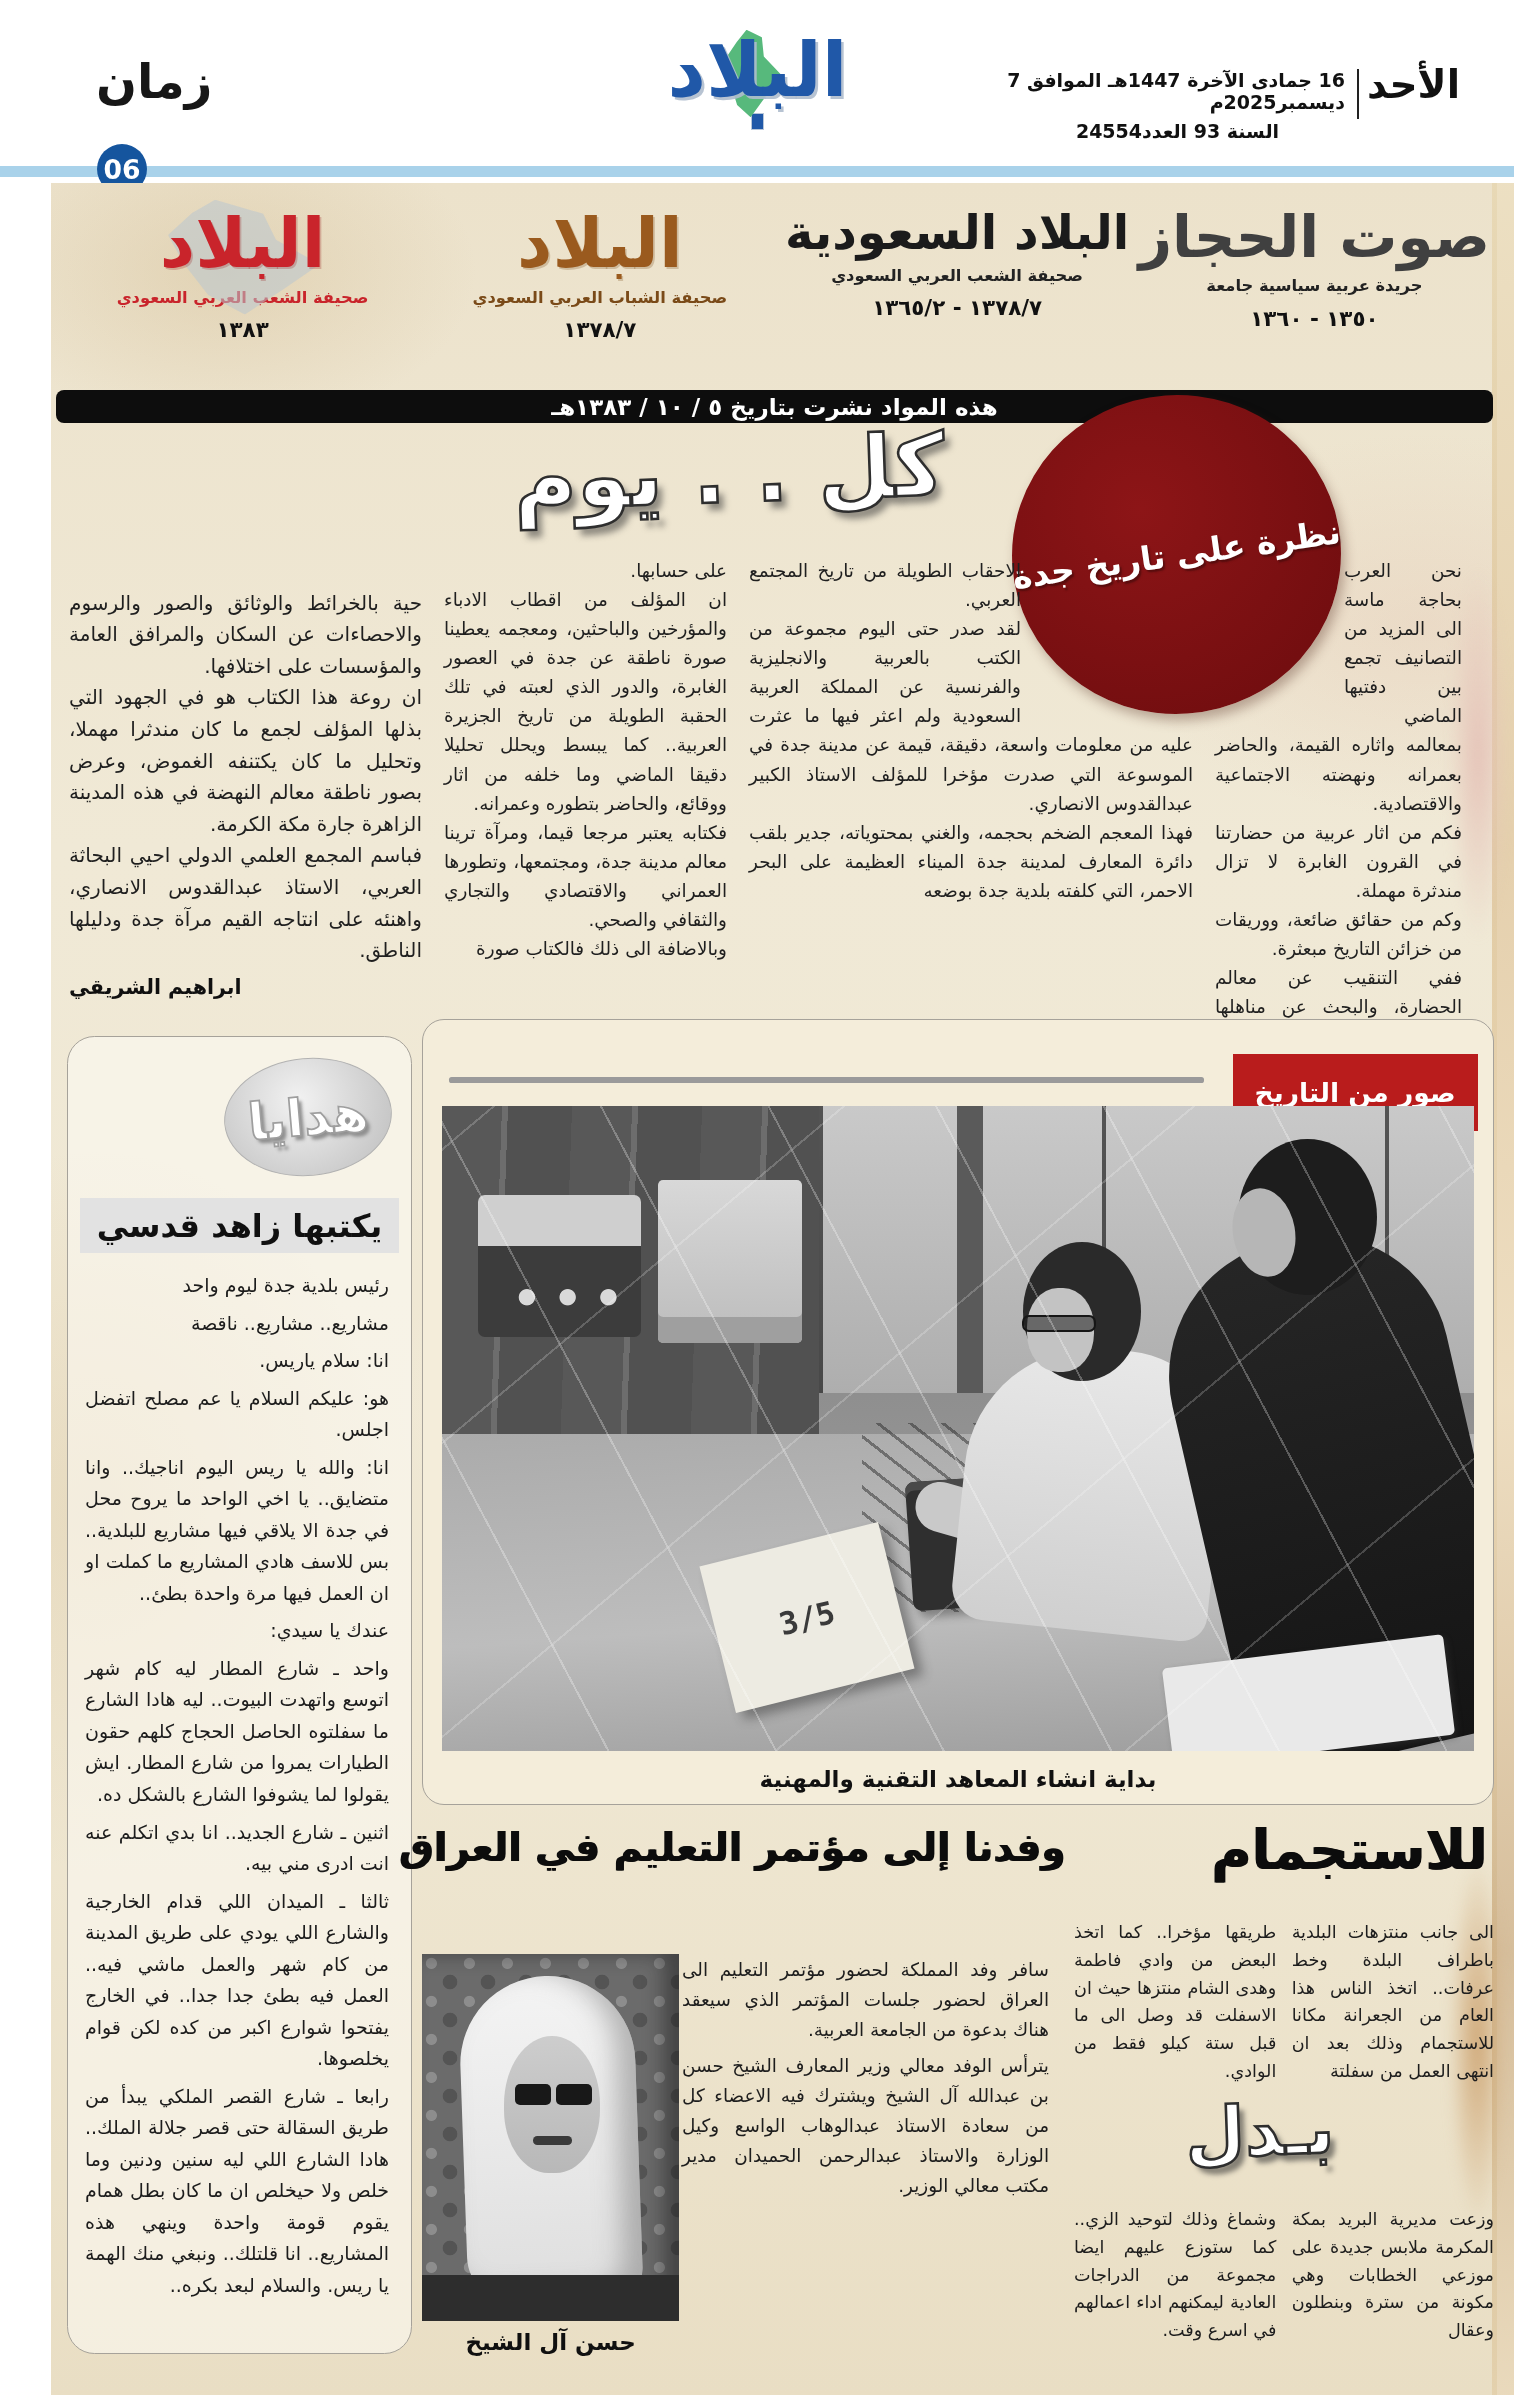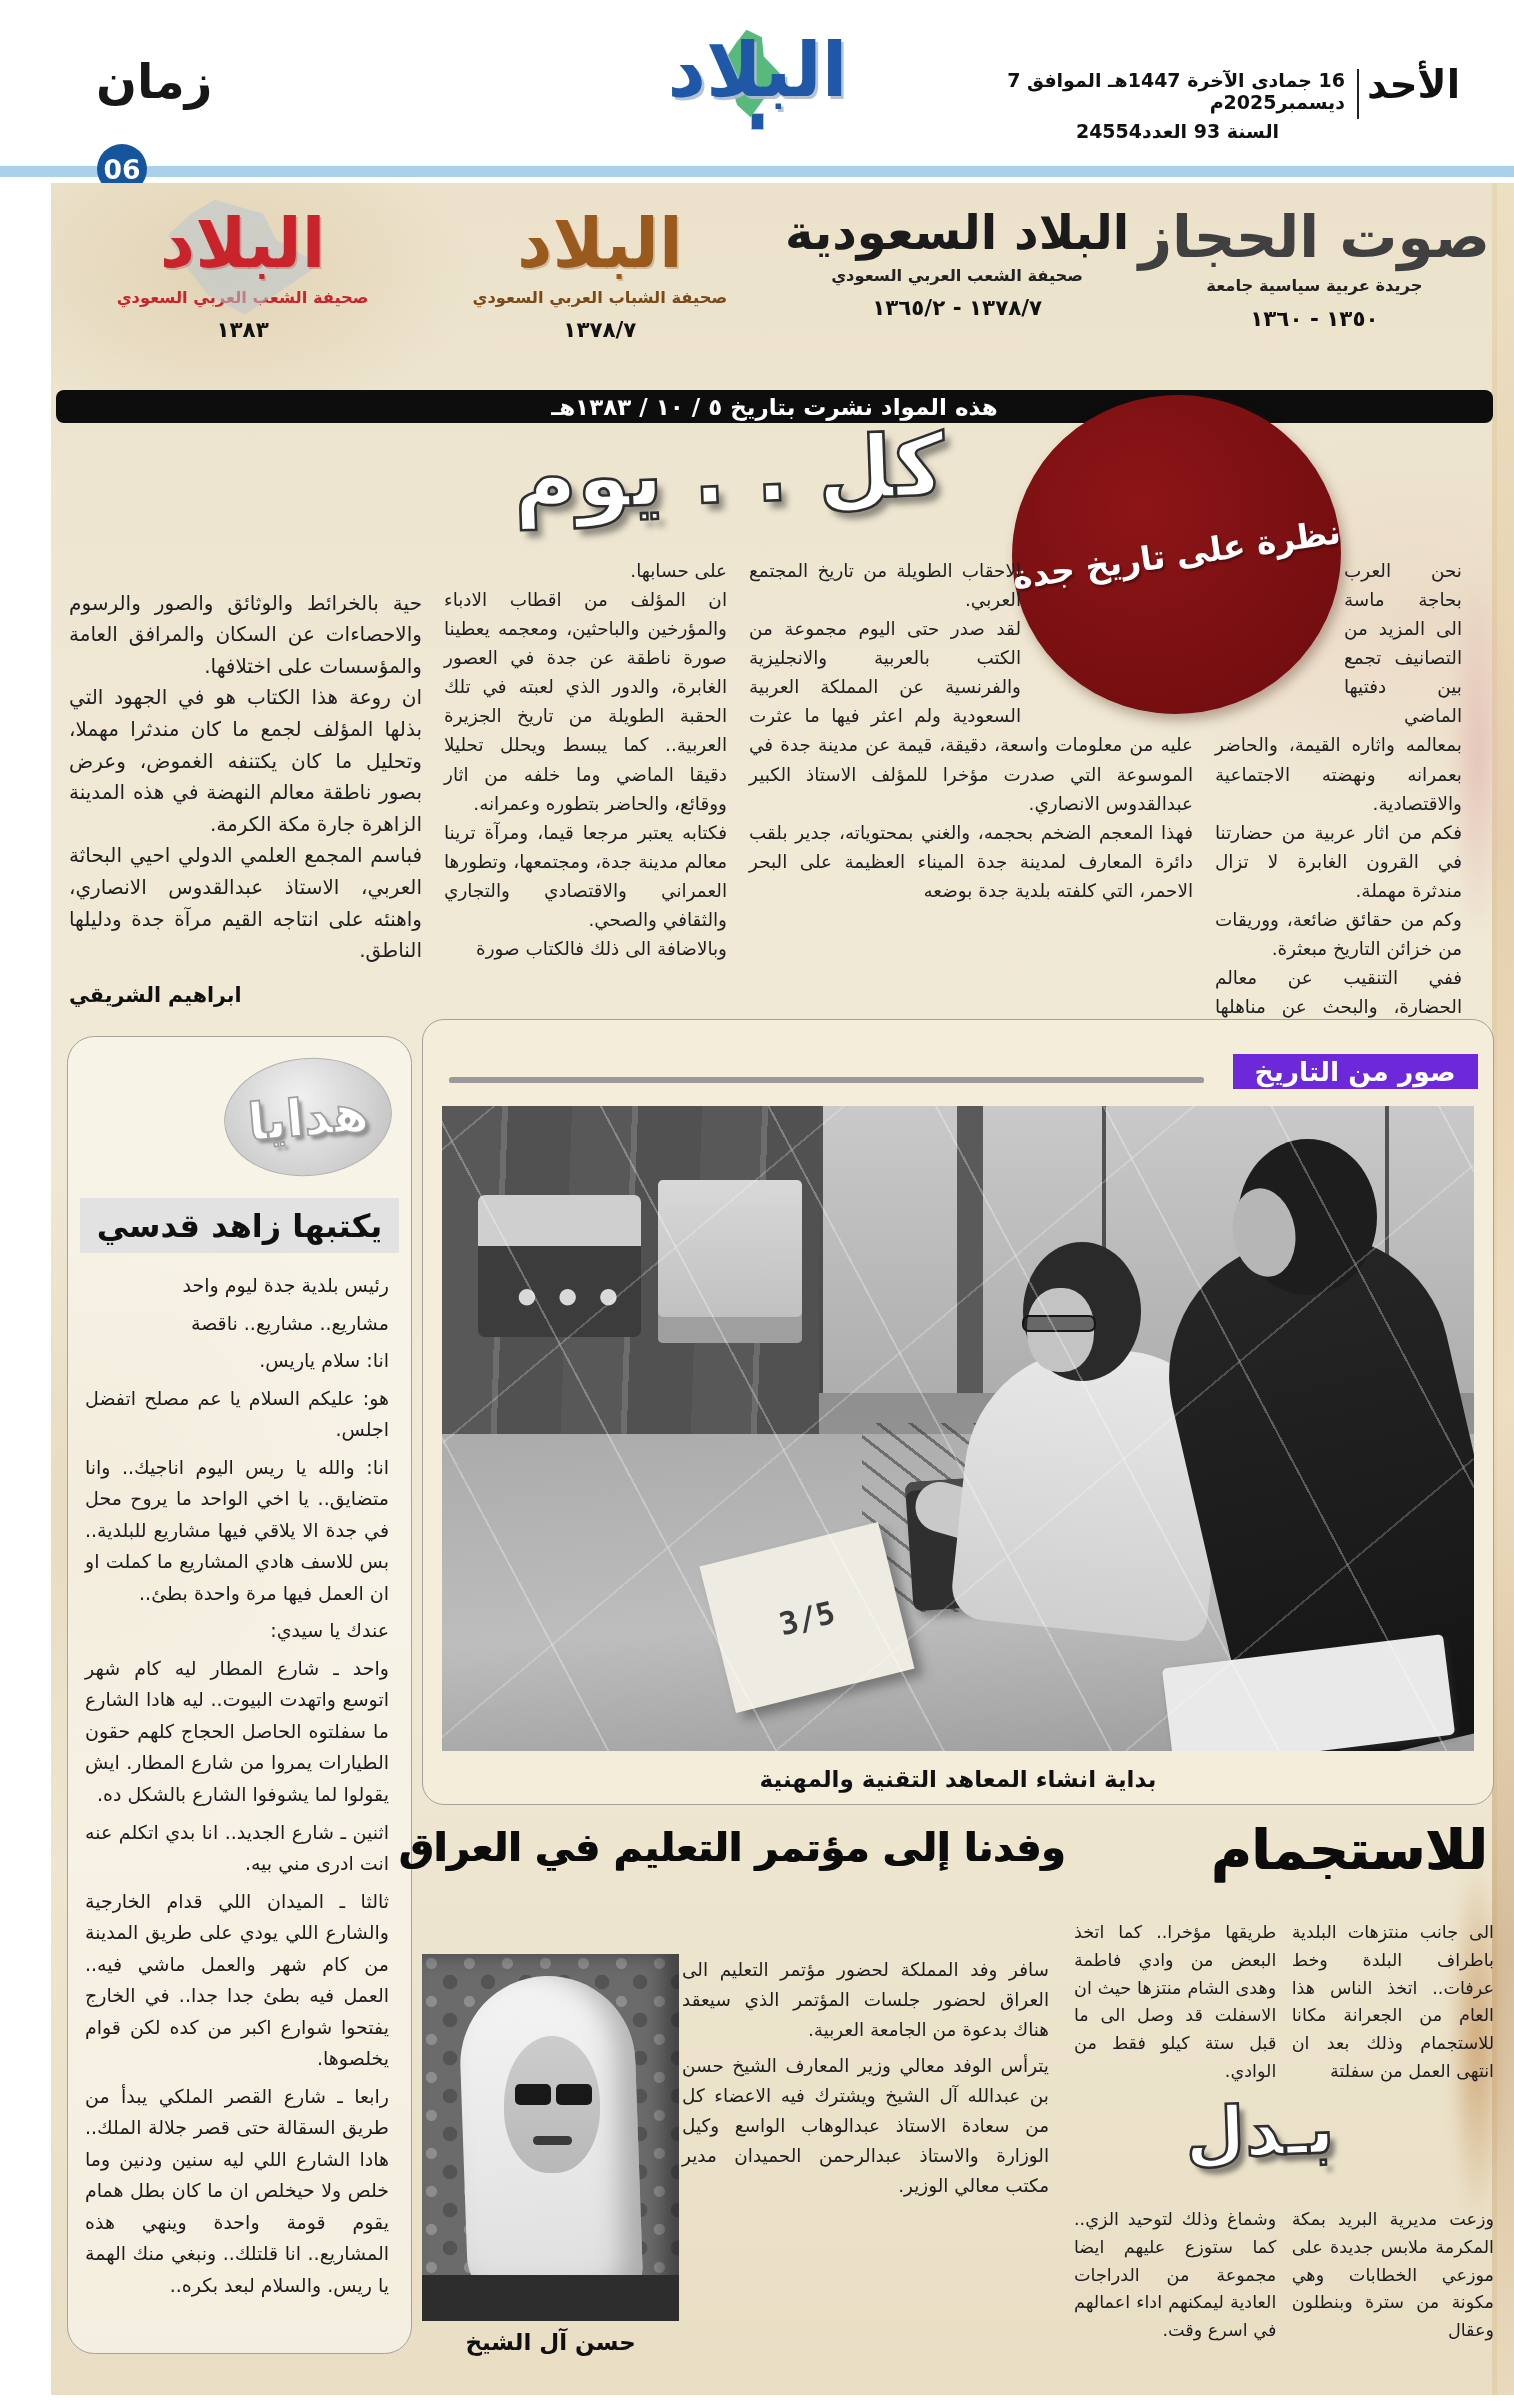--- a/index.html
+++ b/index.html
@@ -72,21 +72,21 @@
   #badge span { color:#fff; font-size:33px; font-weight:800; white-space:nowrap; transform:rotate(-4deg);
       text-shadow:1.7px 2.6px 1.7px rgba(60,10,10,.6); }
   #main-cols { left:64px; top:556px; width:1398px; direction:rtl; display:flex; gap:22px; }
   .mcol { font-size:18.4px; line-height:1.58; color:#1f1f1f; text-align:justify; white-space:pre-line; }
   #mcol-1 { width:247px; }
   #mcol-2 { width:444px; }
   #mcol-3 { width:283px; }
   #mcol-4 { width:353px; font-size:20px; }
   .circle-blocker-l { float:left; width:129px; height:163px; }
   .circle-blocker-r { float:right; width:172px; height:163px; }
-  #byline { font-weight:800; font-size:20.6px; margin-top:12px; text-align:left; color:#101010; }
+  #byline { font-weight:800; font-size:20.6px; margin-top:4px; text-align:left; color:#101010; }
 
   
   #gifts-box { left:67px; top:1036px; width:345px; height:1318px; border:1.7px solid #a6a29a;
                border-radius:27.4px; background:rgba(253,251,245,.55); }
   #gifts-badge { position:absolute; right:19px; top:20.6px; width:168px; height:118px; border-radius:50%;
       background:radial-gradient(circle at 45% 35%, #f2f2f2, #c7c7c7 80%);
       border:1.7px solid #b2b2b2; display:flex; align-items:center; justify-content:center;
       transform:rotate(-5deg); }
   #gifts-badge span { font-size:51px; font-weight:800; color:#fff; -webkit-text-stroke:1.7px #9e9e9e;
       text-shadow:3.4px 4.3px 3.4px #8f8f8f; }
@@ -94,22 +94,22 @@
       display:flex; align-items:center; justify-content:center; }
   #writer-bar span { font-size:32px; font-weight:900; color:#101010; }
   #gifts-text { position:absolute; left:17px; right:22px; top:233px; bottom:19px;
       direction:rtl; font-size:19px; line-height:1.66; color:#1c1c1c; text-align:justify; }
   #gifts-text p { margin:0 0 6px; }
 
   
   #photo-box { left:422px; top:1019px; width:1072px; height:786px; border:1.7px solid #a6a29a;
       border-radius:22px; background:#f4edda; }
   #photo-rule { position:absolute; left:26px; top:57px; width:755px; height:6px; background:#9a9a9a; border-radius:2.6px; }
-  #photo-label { position:absolute; right:15.4px; top:34px; background:#6d28d9; color:#fff;
-      padding:2px 22px; font-size:26.6px; font-weight:800; direction:rtl; }
+  #photo-label { position:absolute; right:15.4px; top:34px; background:#b91c1c; color:#fff;
+      padding:23px 22px; font-size:26.6px; font-weight:800; direction:rtl; }
   #photo { position:absolute; left:19px; right:19px; top:86px; height:645px; overflow:hidden;
       background:linear-gradient(180deg,#7e7e7e 0%, #8f8f8f 45%, #a6a6a6 100%); }
   #photo-caption { position:absolute; bottom:12px; left:0; right:0; text-align:center;
       font-size:23px; font-weight:800; color:#111; direction:rtl; }
 
   
   .ph { position:absolute; }
   .ph-wall-left { left:0; top:0; width:377px; height:343px;
       background:repeating-linear-gradient(92deg,#585858 0 60px,#6d6d6d 60px 66px,#515151 66px 130px); }
   .ph-wall-right { left:377px; top:0; right:0; height:287px;

